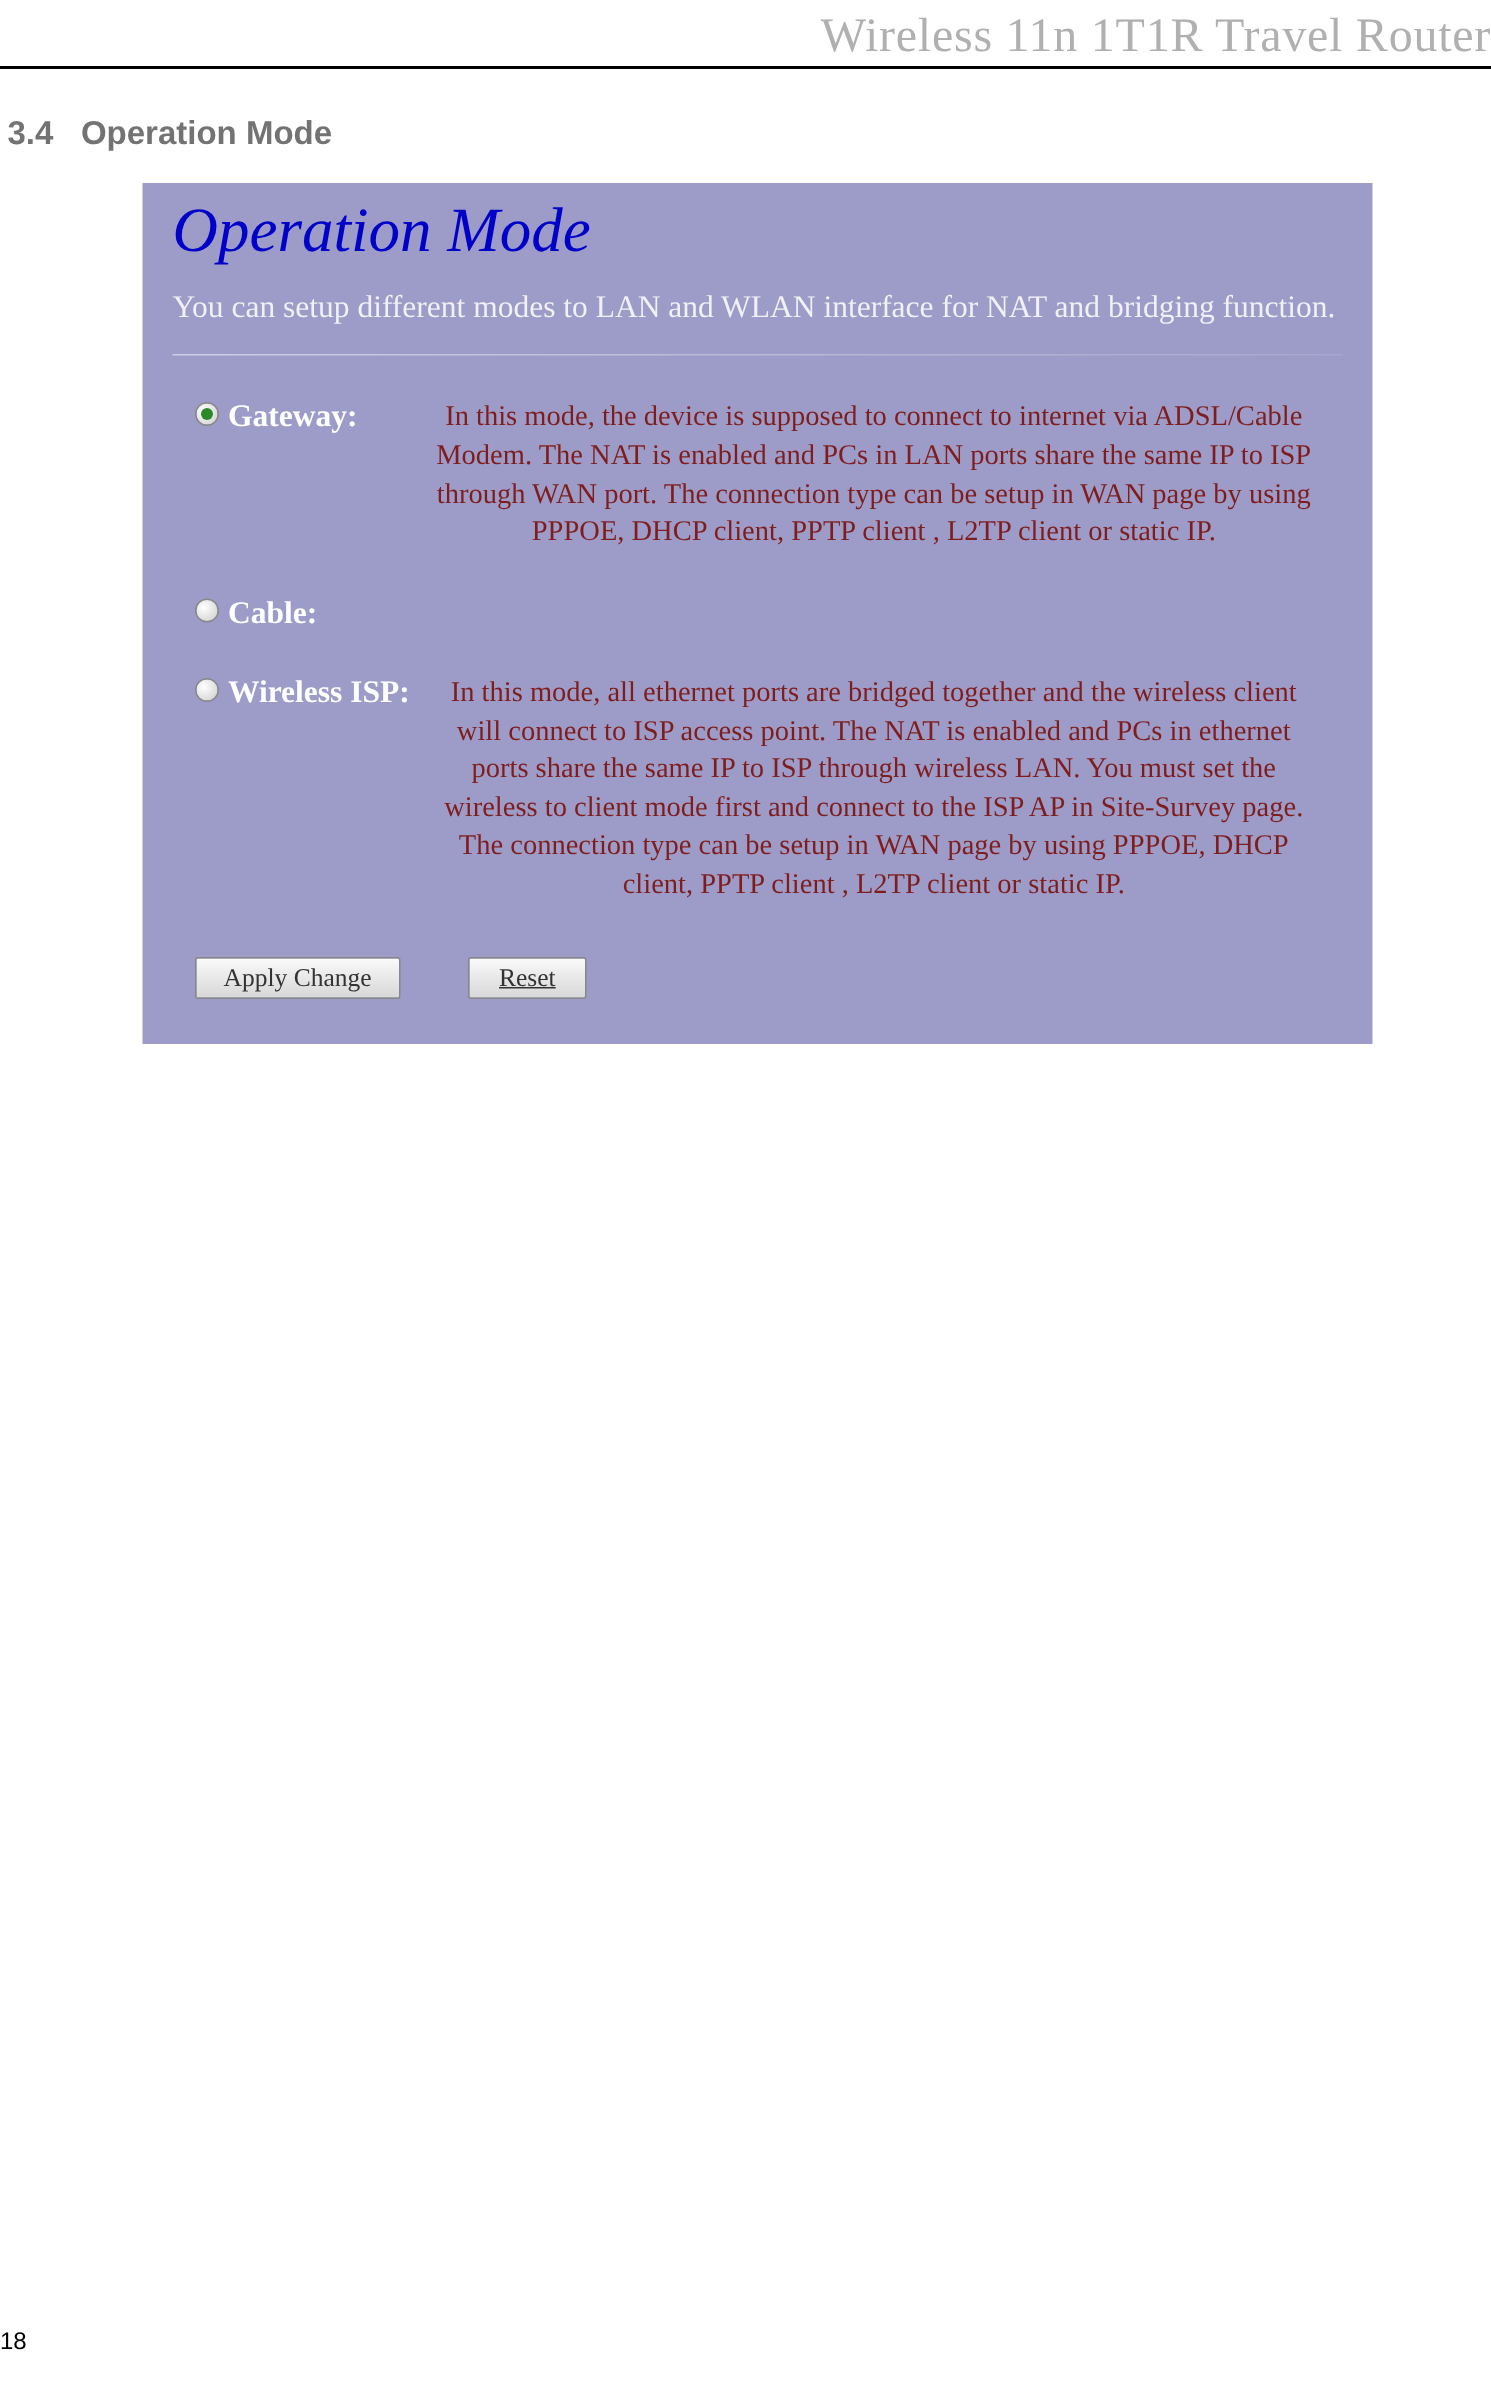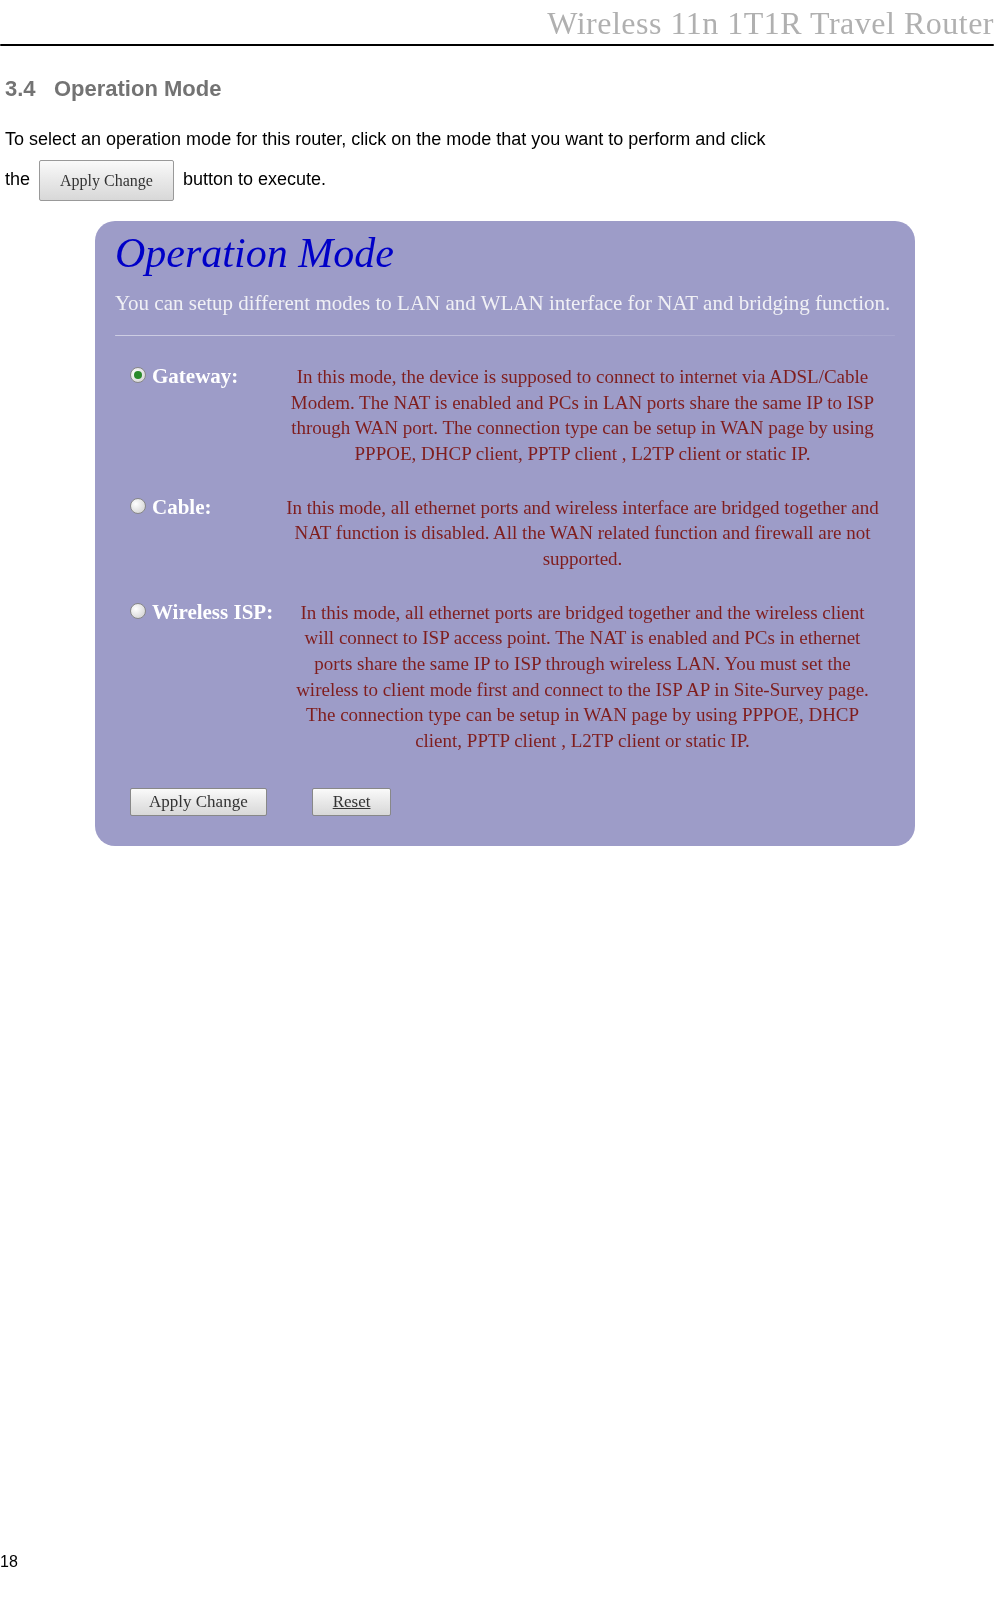--- a/index.html
+++ b/index.html
@@ -1,19 +1,18 @@
 <!DOCTYPE html>
 <html><head>
   <meta charset="utf-8">
   <style>
     * {
       margin: 0;
       padding: 0;
       box-sizing: border-box;
-      border-radius: 20px;
     }
     body {
       font-family: Arial, sans-serif;
       width: 994px;
       height: 1601px;
       background: #fff;
       position: relative;
     }
     .header-area {
       padding-top: 5px;
@@ -167,46 +166,39 @@
 <div class="header-area">
   <div class="header-title">Wireless 11n 1T1R Travel Router</div>
   <div class="header-underline"></div>
 </div>
 
 <div class="content">
   <div class="section-heading">
     <span>3.4</span>&nbsp;&nbsp;&nbsp;<span>Operation Mode</span>
   </div>
 
-  <div class="intro-text">
-    <span>To select an operation mode for this router, click on the mode that you want to perform and click</span><br>
-    <span>the</span>
-    <span class="inline-button">Apply Change</span>
-    <span>button to execute.</span>
-  </div>
 
   <div class="screenshot-box">
     <div class="panel-title">Operation Mode</div>
     <div class="panel-desc">You can setup different modes to LAN and WLAN interface for NAT and bridging function.</div>
     <div class="separator-line"></div>
 
     <div class="mode-row">
       <div class="mode-label-col">
         <span class="radio-icon checked"></span>
         <span class="mode-label">Gateway:</span>
       </div>
       <div class="mode-desc">In this mode, the device is supposed to connect to internet via ADSL/Cable Modem. The NAT is enabled and PCs in LAN ports share the same IP to ISP through WAN port. The connection type can be setup in WAN page by using PPPOE, DHCP client, PPTP client , L2TP client or static IP.</div>
     </div>
 
     <div class="mode-row">
       <div class="mode-label-col">
         <span class="radio-icon"></span>
         <span class="mode-label">Cable:</span>
       </div>
-      <div class="mode-desc">In this mode, all ethernet ports and wireless interface are bridged together and NAT function is disabled. All the WAN related function and firewall are not supported.</div>
     </div>
 
     <div class="mode-row">
       <div class="mode-label-col">
         <span class="radio-icon"></span>
         <span class="mode-label">Wireless ISP:</span>
       </div>
       <div class="mode-desc">In this mode, all ethernet ports are bridged together and the wireless client will connect to ISP access point. The NAT is enabled and PCs in ethernet ports share the same IP to ISP through wireless LAN. You must set the wireless to client mode first and connect to the ISP AP in Site-Survey page. The connection type can be setup in WAN page by using PPPOE, DHCP client, PPTP client , L2TP client or static IP.</div>
     </div>
 

